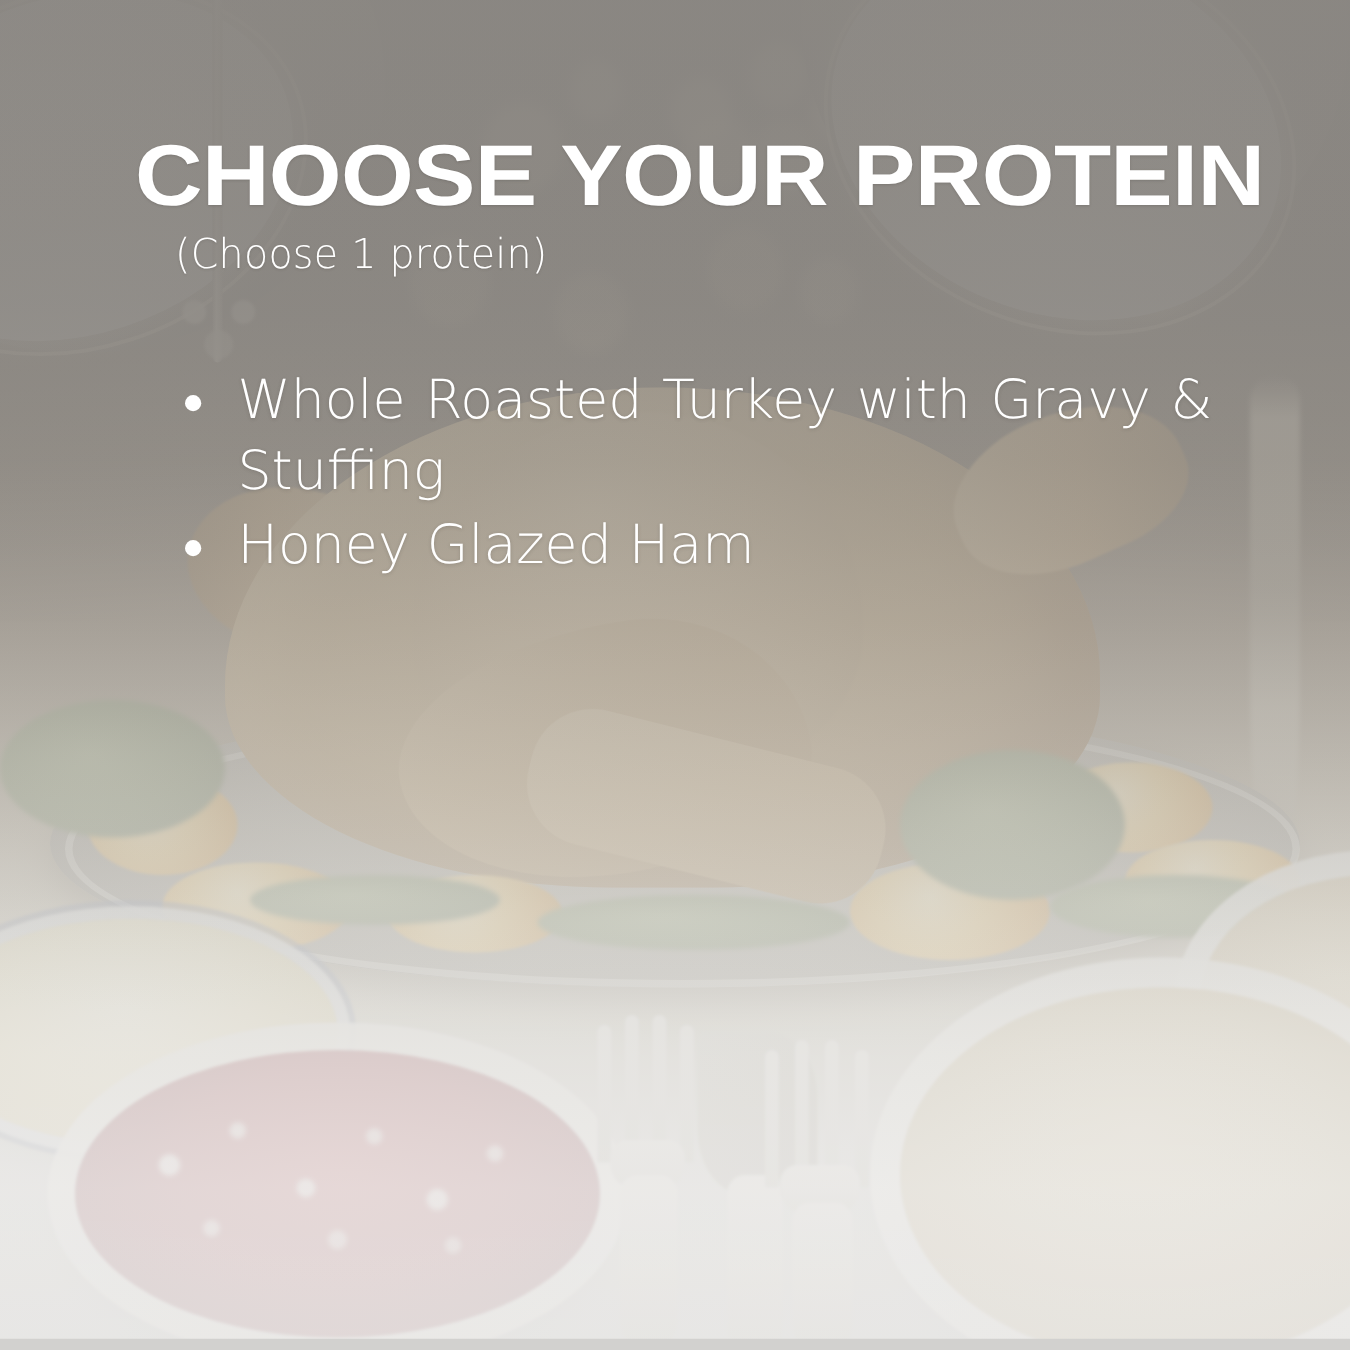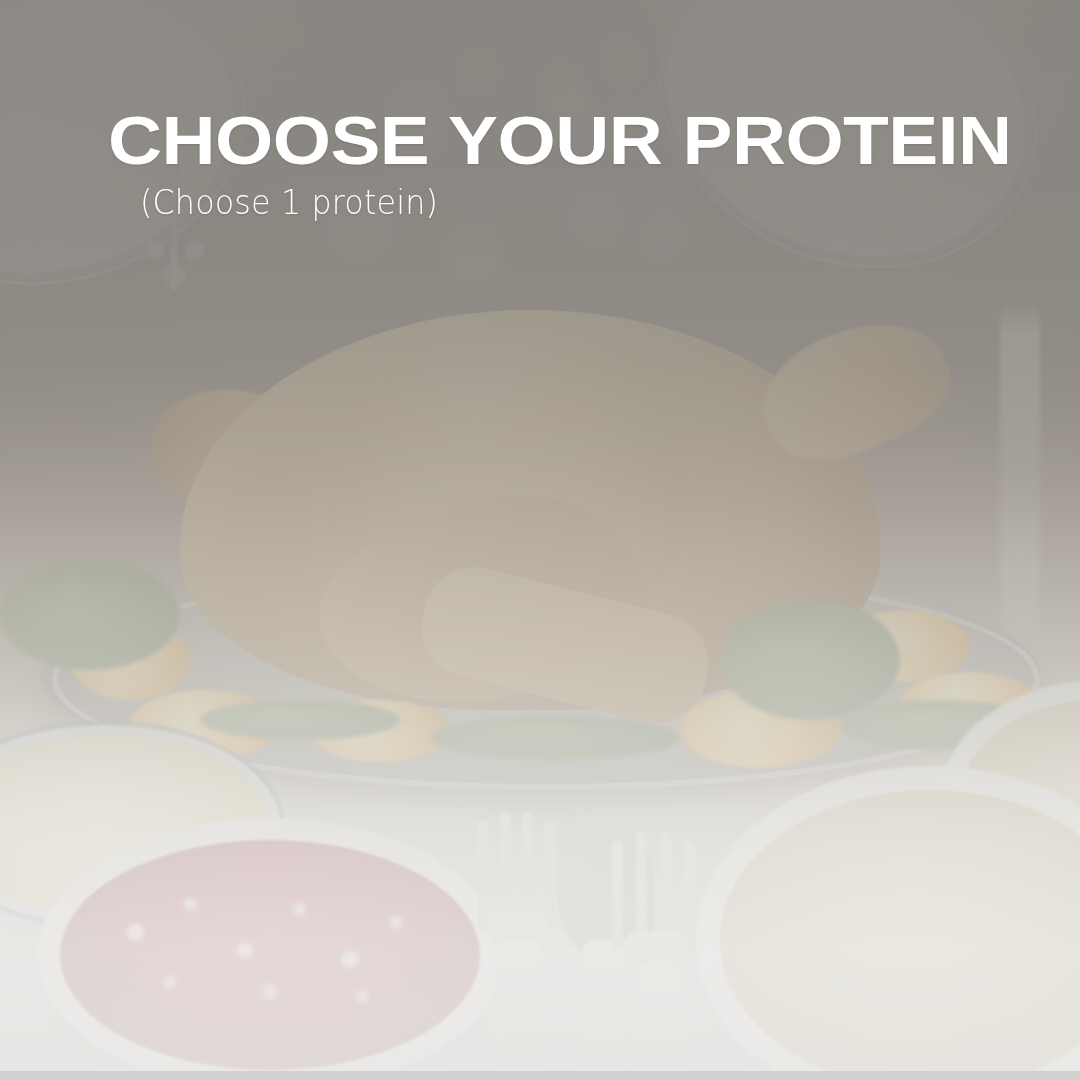--- a/index.html
+++ b/index.html
@@ -508,15 +508,23 @@
 
   <div class="wash"></div>
   <div class="wash2"></div>
   <div class="bottom-strip"></div>
 
   <div class="content">
     <div class="title">CHOOSE YOUR PROTEIN</div>
 
     <div class="subtitle">(Choose 1 protein)</div>
 
+    <ul class="bullets">
+      <li>
+        <span class="bullet-text">Whole Roasted Turkey with Gravy &amp; Stuffing</span>
+      </li>
+      <li>
+        <span class="bullet-text single">Honey Glazed Ham</span>
+      </li>
+    </ul>
   </div>
 
 </div>
 
 </body></html>

